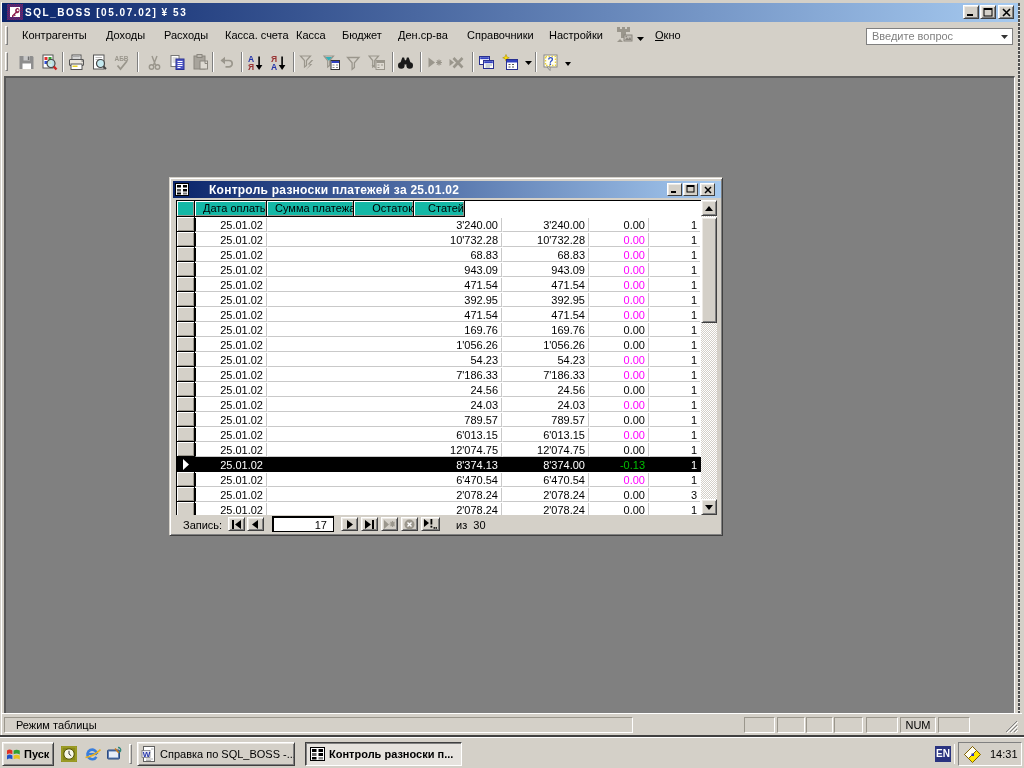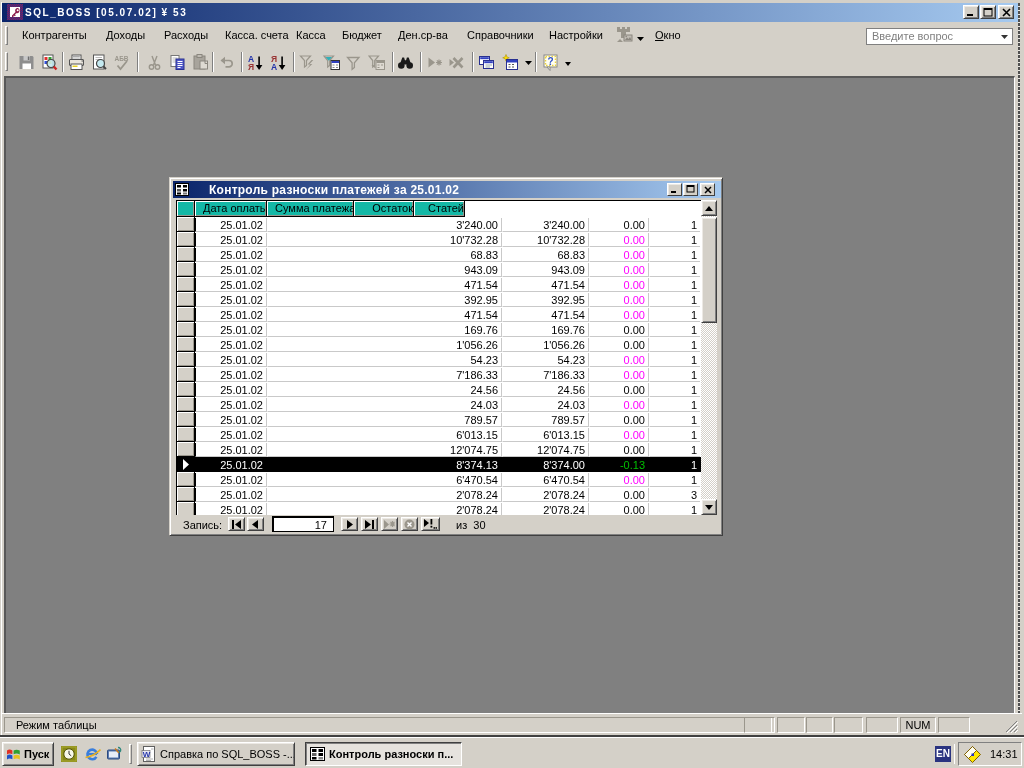--- a/index.html
+++ b/index.html
@@ -580,21 +580,21 @@
           <rect x="6.5" y="6.8" width="1.8" height="1.8" fill="#000"></rect>
           <rect x="9.5" y="8.2" width="1.5" height="1.5" fill="#000"></rect>
           <rect x="11.5" y="8.2" width="1.5" height="1.5" fill="#000"></rect>
         </svg>
       </div>
     <div style="position:absolute;left:283px;top:4px;">из&nbsp; 30</div>
   </div>
 </div>
 
 <div class="abs" id="status">
-  <div class="spanel" style="left:2px;width:768px;padding:1px 0 0 11px;">Режим таблицы</div>
+  <div class="spanel" style="left:2px;width:629px;padding:1px 0 0 11px;">Режим таблицы</div>
   <div class="spanel" style="left:742px;width:31px;"></div>
   <div class="spanel" style="left:775px;width:28px;"></div>
   <div class="spanel" style="left:804px;width:27px;"></div>
   <div class="spanel" style="left:832px;width:29px;"></div>
   <div class="spanel" style="left:864px;width:32px;"></div>
   <div class="spanel" style="left:898px;width:36px;text-align:center;padding-top:1px;">NUM</div>
   <div class="spanel" style="left:936px;width:32px;"></div>
   <svg class="abs" style="right:4px;top:6px" width="13" height="13" viewBox="0 0 13 13">
       <path d="M12 1 L1 12 M12 5 L5 12 M12 9 L9 12" stroke="#808080" stroke-width="1"></path>
       <path d="M13 2 L2 13 M13 6 L6 13 M13 10 L10 13" stroke="#fff" stroke-width="1"></path>

